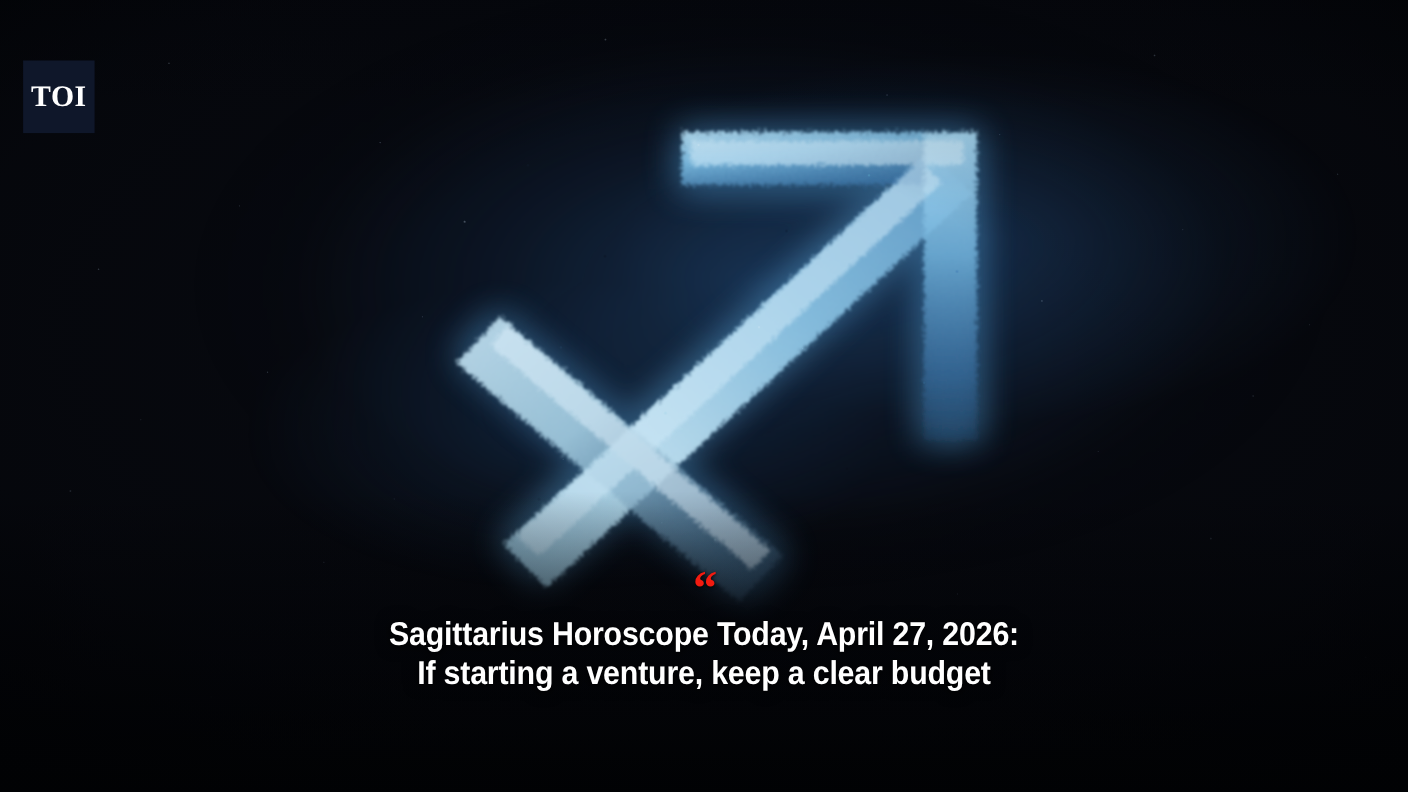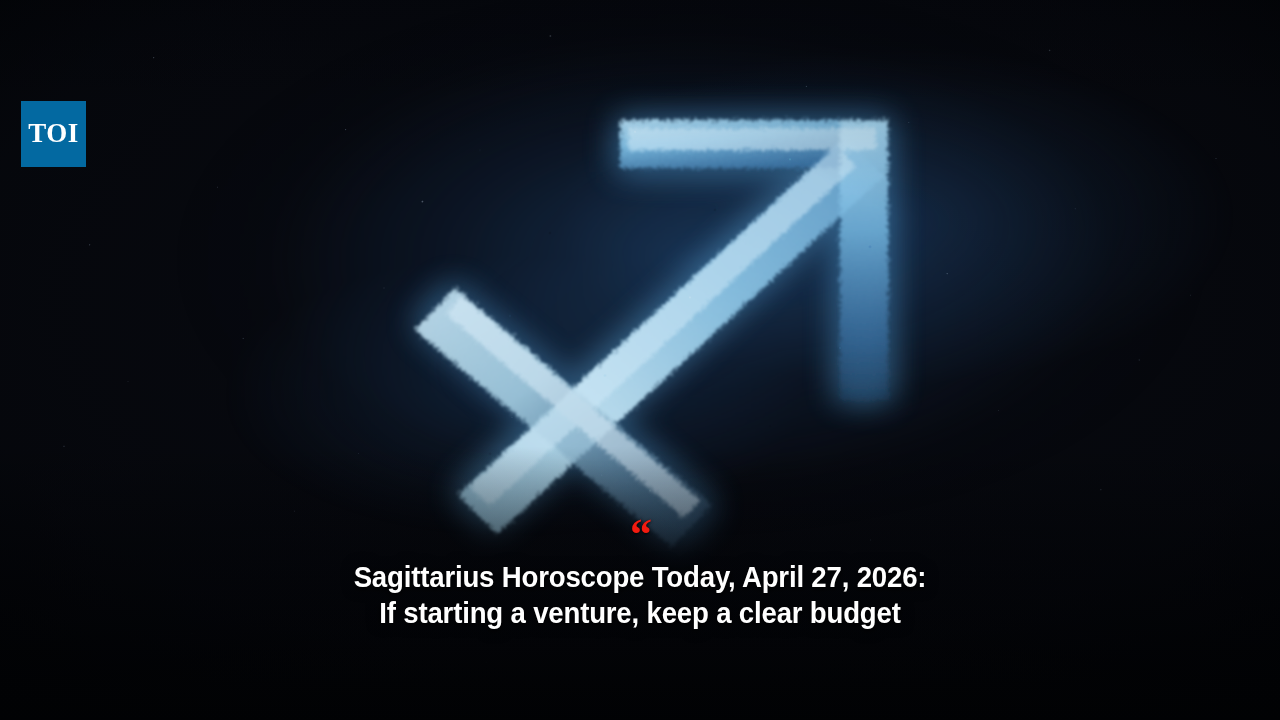--- a/index.html
+++ b/index.html
@@ -128,25 +128,24 @@
       radial-gradient(1.5px 1.5px at 92% 80%, rgba(255,255,255,0.30), transparent);
   }
 
   
   .toi-logo {
     position: absolute;
     left: 21px;
     top: 55px;
     width: 65px;
     height: 66px;
-    background: #0369a1;
+    background: #0f172a;
     display: flex;
     align-items: center;
     justify-content: center;
-    margin-top: 46px;
   }
   .toi-logo-text {
     font-family: "Liberation Serif", "DejaVu Serif", serif;
     font-weight: 700;
     font-size: 27px;
     letter-spacing: 0.5px;
     color: #ffffff;
     line-height: 1;
     transform: translateY(-1px);
   }

